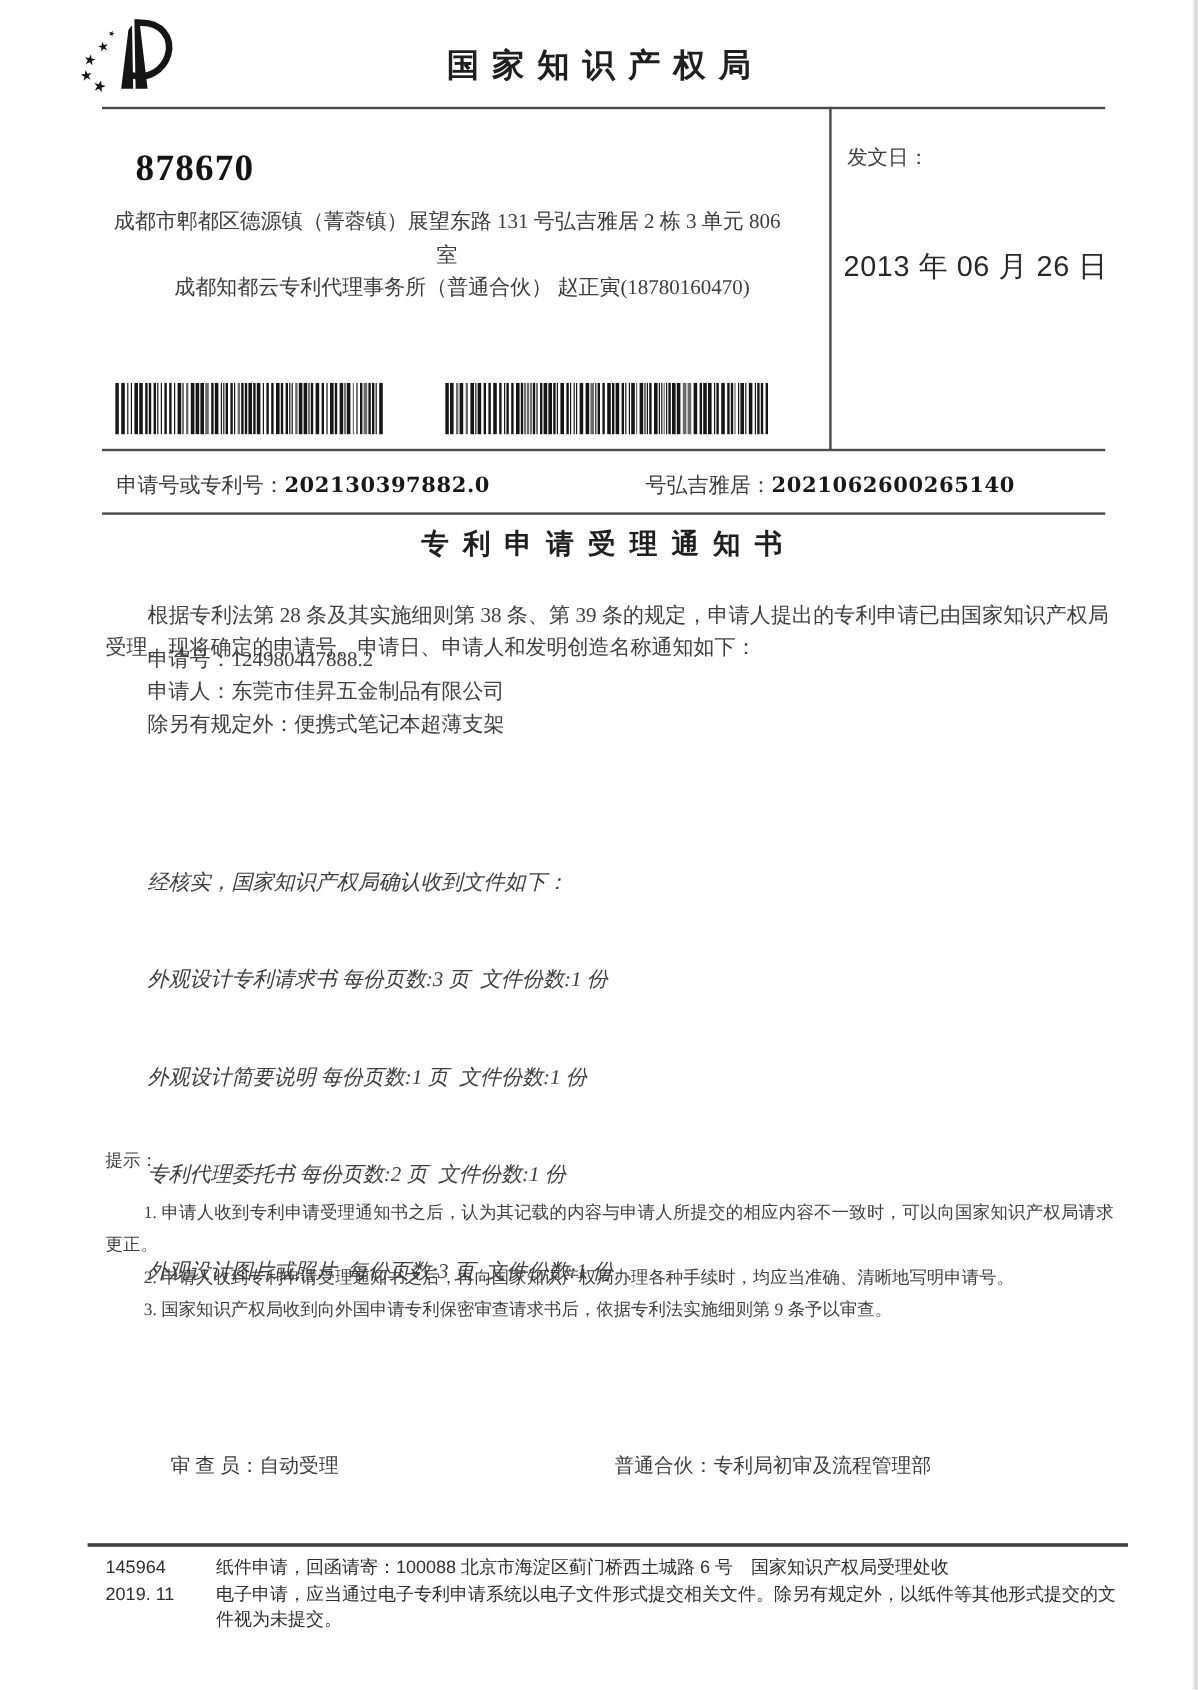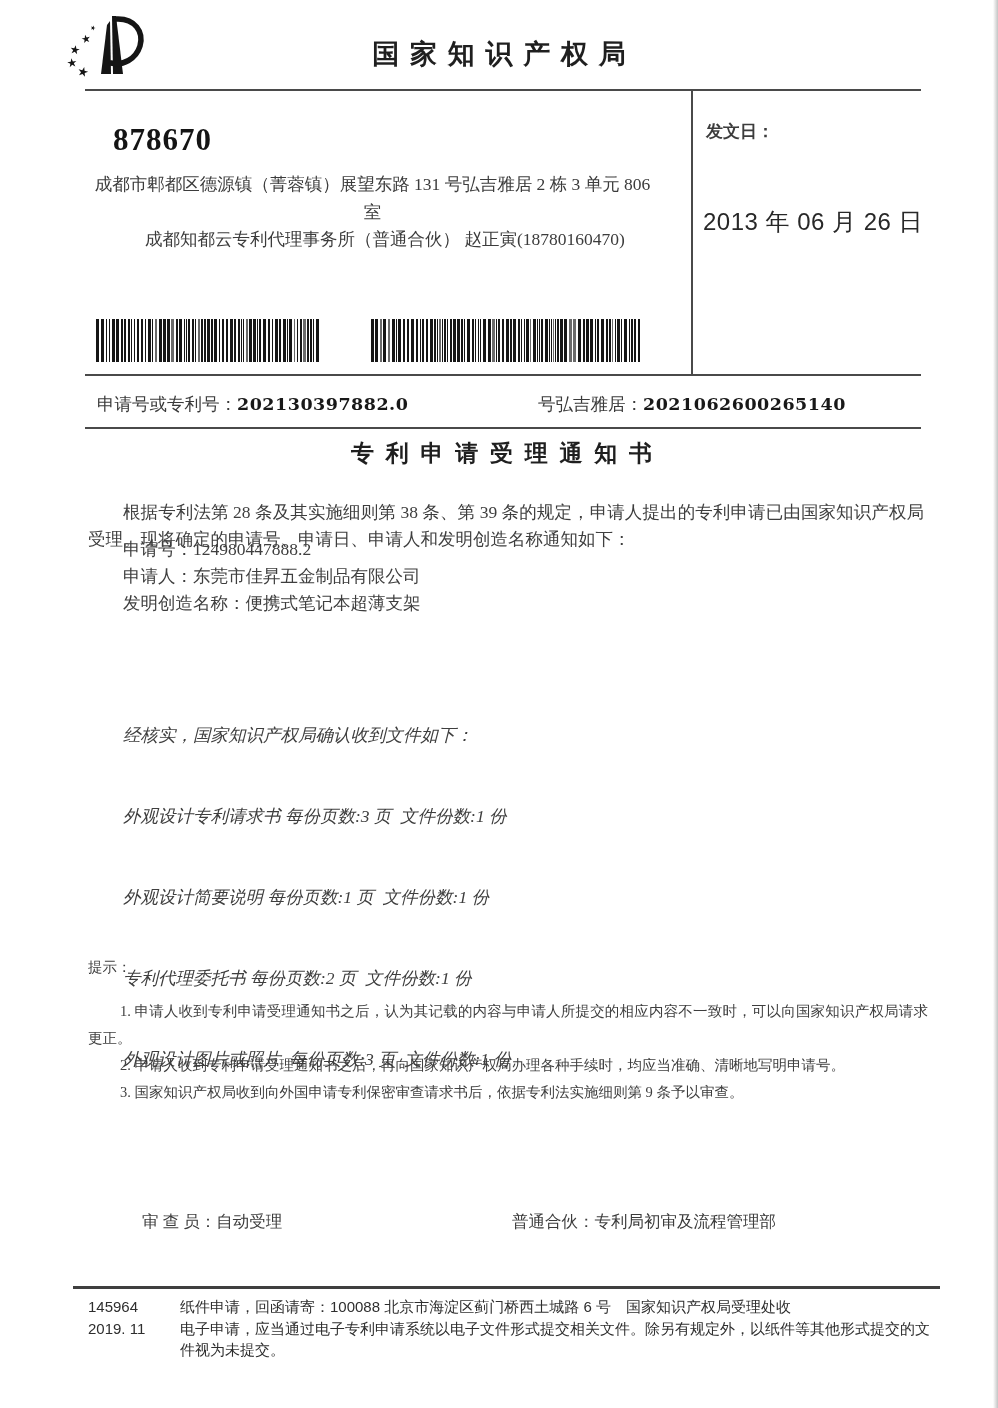--- a/index.html
+++ b/index.html
@@ -17,21 +17,21 @@
     left:0;top:36px;width:1000px;text-align:center;
     font-size:27px;font-weight:bold;color:#1f1f1f;letter-spacing:2px;white-space:pre;
   }
 
   
   .rcpt-code{left:113px;top:122px;font-size:31px;font-weight:bold;color:#141414;letter-spacing:1px;}
   .rcpt-addr{left:85px;top:170px;width:575px;text-align:center;font-size:17.5px;line-height:28px;color:#3c3c3c;}
   .rcpt-agency{left:85px;top:227px;width:600px;text-align:center;font-size:17.5px;color:#3c3c3c;}
 
   
-  .disp-label{left:706px;top:120px;font-size:17px;color:#3c3c3c;font-weight:bold;}
+  .disp-label{left:706px;top:120px;font-size:17px;color:#3c3c3c;}
   .disp-date{left:703px;top:206px;font-size:24px;color:#282828;
     font-family:"Liberation Sans","DejaVu Sans",sans-serif;letter-spacing:0.5px;}
 
   
   .barcode{position:absolute;top:319px;height:43px;display:flex;align-items:stretch;overflow:hidden;}
   .barcode i{display:block;height:100%;flex:0 0 auto;}
   #barcode1{left:96px;width:226px;}
   #barcode2{left:371px;width:271px;}
 
   
@@ -260,21 +260,21 @@
   <span>号弘吉雅居：</span><b>2021062600265140</b>
 </div>
 
 <div class="abs notice-title">专 利 申 请 受 理 通 知 书</div>
 
 <p class="abs body-text" id="intro">根据专利法第 28 条及其实施细则第 38 条、第 39 条的规定，申请人提出的专利申请已由国家知识产权局受理。现将确定的申请号、申请日、申请人和发明创造名称通知如下：</p>
 
 <div class="abs fieldlist">
   <div>申请号：124980447888.2</div>
   <div>申请人：东莞市佳昇五金制品有限公司</div>
-  <div>发明创造名称：便携式笔记本超薄支架</div>
+  <div>除另有规定外：便携式笔记本超薄支架</div>
 </div>
 
 <div class="abs filelist">
   <div>经核实，国家知识产权局确认收到文件如下：</div>
   <div>外观设计专利请求书 每份页数:3 页  文件份数:1 份</div>
   <div>外观设计简要说明 每份页数:1 页  文件份数:1 份</div>
   <div>专利代理委托书 每份页数:2 页  文件份数:1 份</div>
   <div>外观设计图片或照片  每份页数:3 页  文件份数:1 份</div>
 </div>
 

